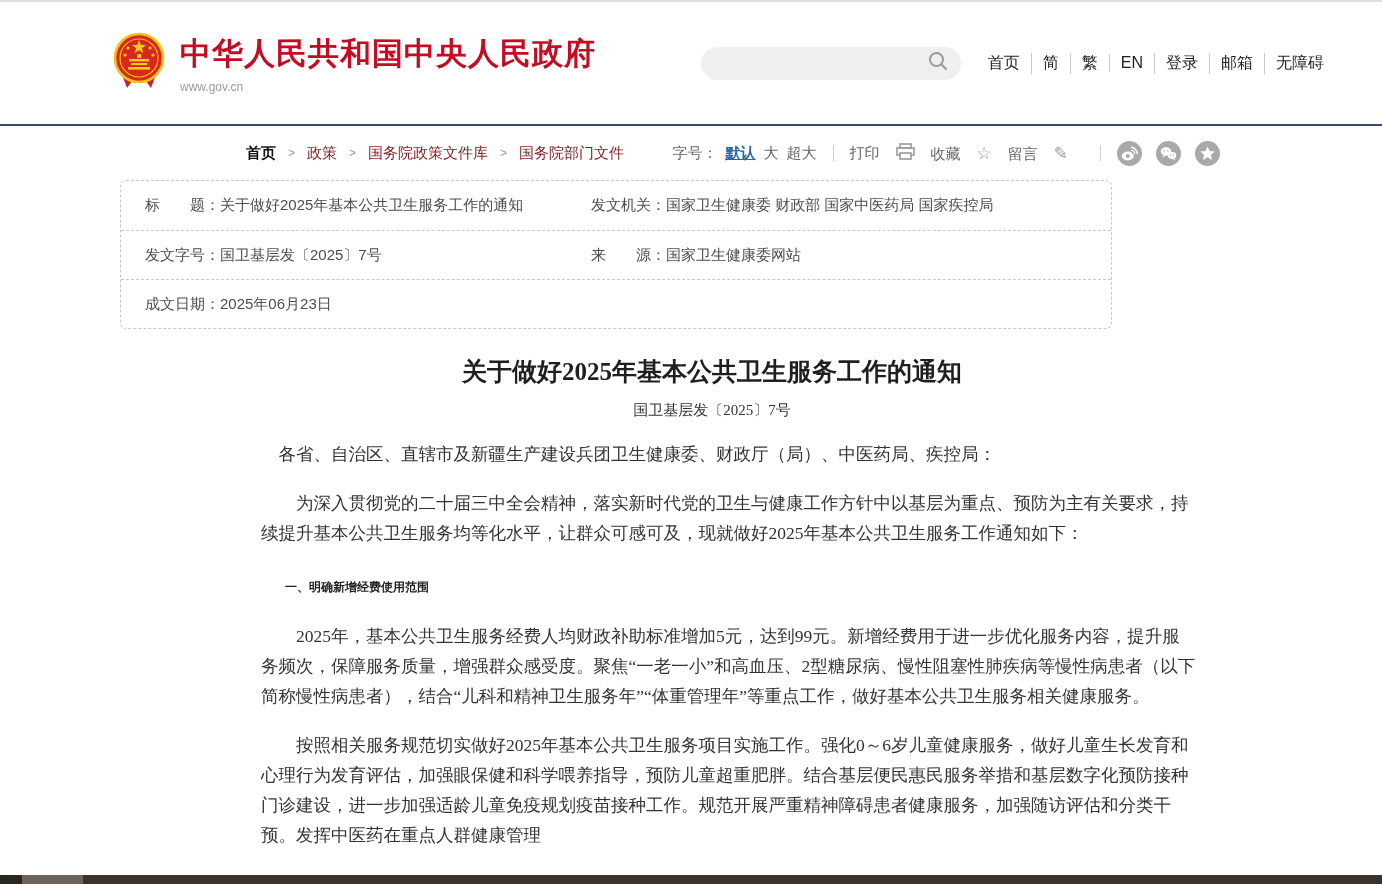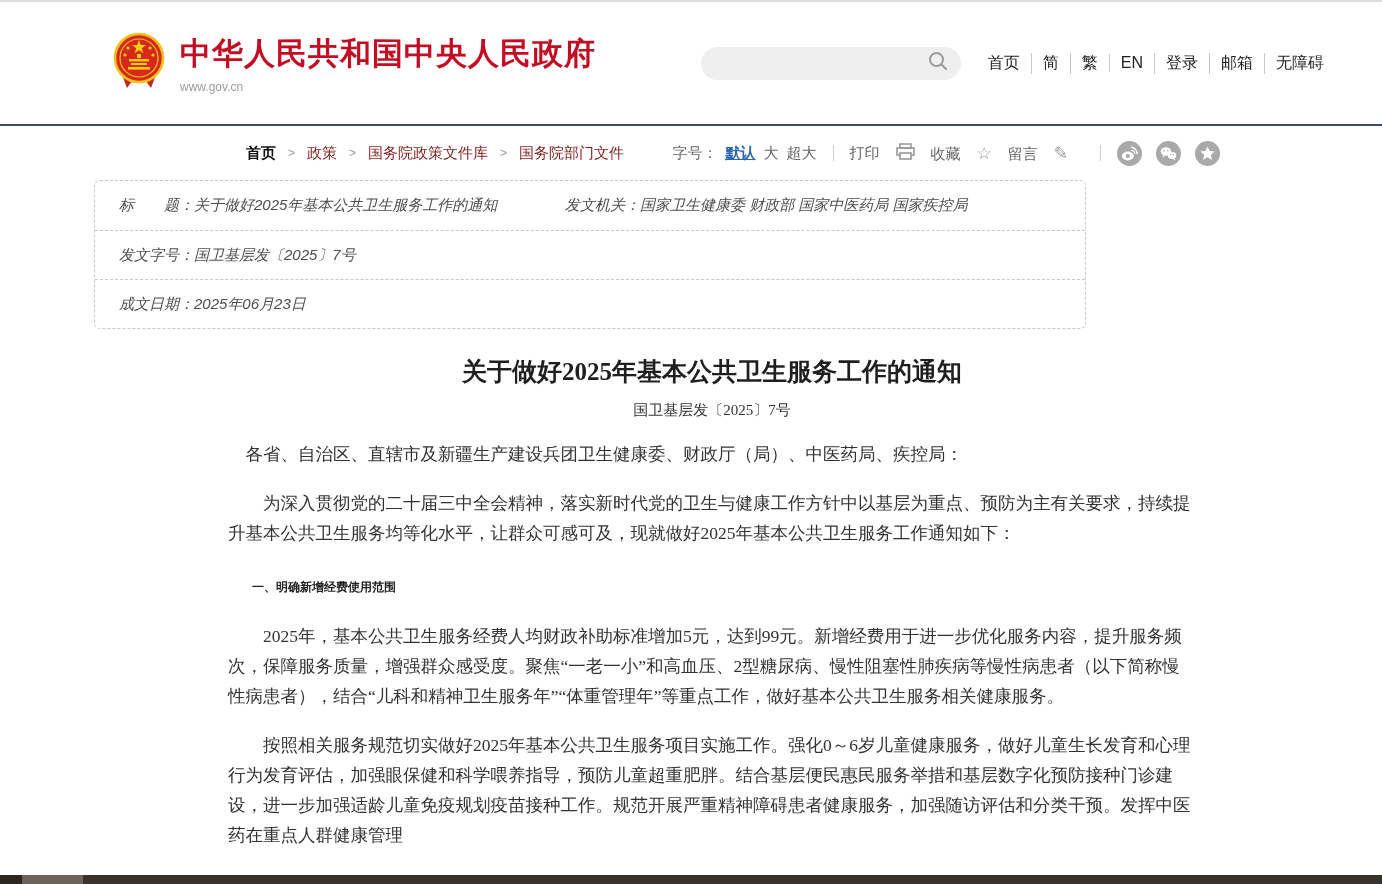--- a/index.html
+++ b/index.html
@@ -40,39 +40,39 @@
     text-decoration:underline; }
   .toolbar .tdiv { width:1px; height:16px; background:#cfcfcf; margin:0 16px; }
   .tool-item { display:flex; align-items:flex-end; gap:16px; cursor:pointer;
     color:#666; margin-right:16px; }
   .tool-item:last-child { margin-right:0; }
   .glyph { color:#9a9a9a; font-size:17px; }
   .share-icons { display:flex; align-items:center; gap:14px; }
   .share-icons .sic { width:25px; height:25px; cursor:pointer; }
 
   
-  .meta-table { margin-left:94px; width:992px; border:1px dashed #c8c8c8;
-    border-radius:6px;font-style:italic; }
+  .meta-table { margin-left:120px; width:992px; border:1px dashed #c8c8c8;
+    border-radius:6px; }
   .meta-row { display:flex; min-height:49px; align-items:center; }
   .meta-row + .meta-row { border-top:1px dashed #c8c8c8; }
   .meta-cell { display:flex; font-size:15px; color:#4d4d4d; align-items:center; }
   .meta-cell .lbl { white-space:pre; }
   .meta-cell .val { white-space:pre; }
   .meta-left { width:470px; padding-left:24px; }
   .meta-right { flex:1; }
 
   
   .article { margin-left:228px; width:968px; }
   .article-title { text-align:center; font-family:"Liberation Serif", serif;
     font-weight:bold; font-size:25px; color:#1f1f1f; margin-top:26px; }
   .article-docnum { text-align:center; font-family:"Liberation Serif", serif;
     font-size:15px; color:#333; margin-top:13px; }
   .article-body { margin-top:10px; font-family:"Liberation Serif", serif;
     font-size:17.5px; line-height:30px; color:#333; }
-  .article-body p { margin-top:19px; text-indent:2em; }
+  .article-body p { margin-top:19px; text-indent:2em;margin-left:33px; }
   .article-body p.salutation { text-indent:1em; }
   .article-body .section-heading { font-family:"Liberation Sans", sans-serif;
     font-weight:bold; font-size:12px; color:#222; margin-top:24px;
     text-indent:2em; }
 
   
   .bottom-bar { position:absolute; left:0; bottom:0; width:1382px; height:9px;
     background:#3b332b; }
   .bottom-bar .seg-a { position:absolute; left:0; top:0; width:22px; height:9px;
     background:#2c2620; }
@@ -212,20 +212,24 @@
     <div class="meta-cell meta-right">
       <span class="lbl">发文机关：</span>
       <span class="val">国家卫生健康委 财政部 国家中医药局 国家疾控局</span>
     </div>
   </div>
   <div class="meta-row">
     <div class="meta-cell meta-left">
       <span class="lbl">发文字号：</span>
       <span class="val">国卫基层发〔2025〕7号</span>
     </div>
+    <div class="meta-cell meta-right">
+      <span class="lbl">来　　源：</span>
+      <span class="val">国家卫生健康委网站</span>
+    </div>
   </div>
   <div class="meta-row">
     <div class="meta-cell meta-left">
       <span class="lbl">成文日期：</span>
       <span class="val">2025年06月23日</span>
     </div>
     <div class="meta-cell meta-right"></div>
   </div>
 </div>
 

